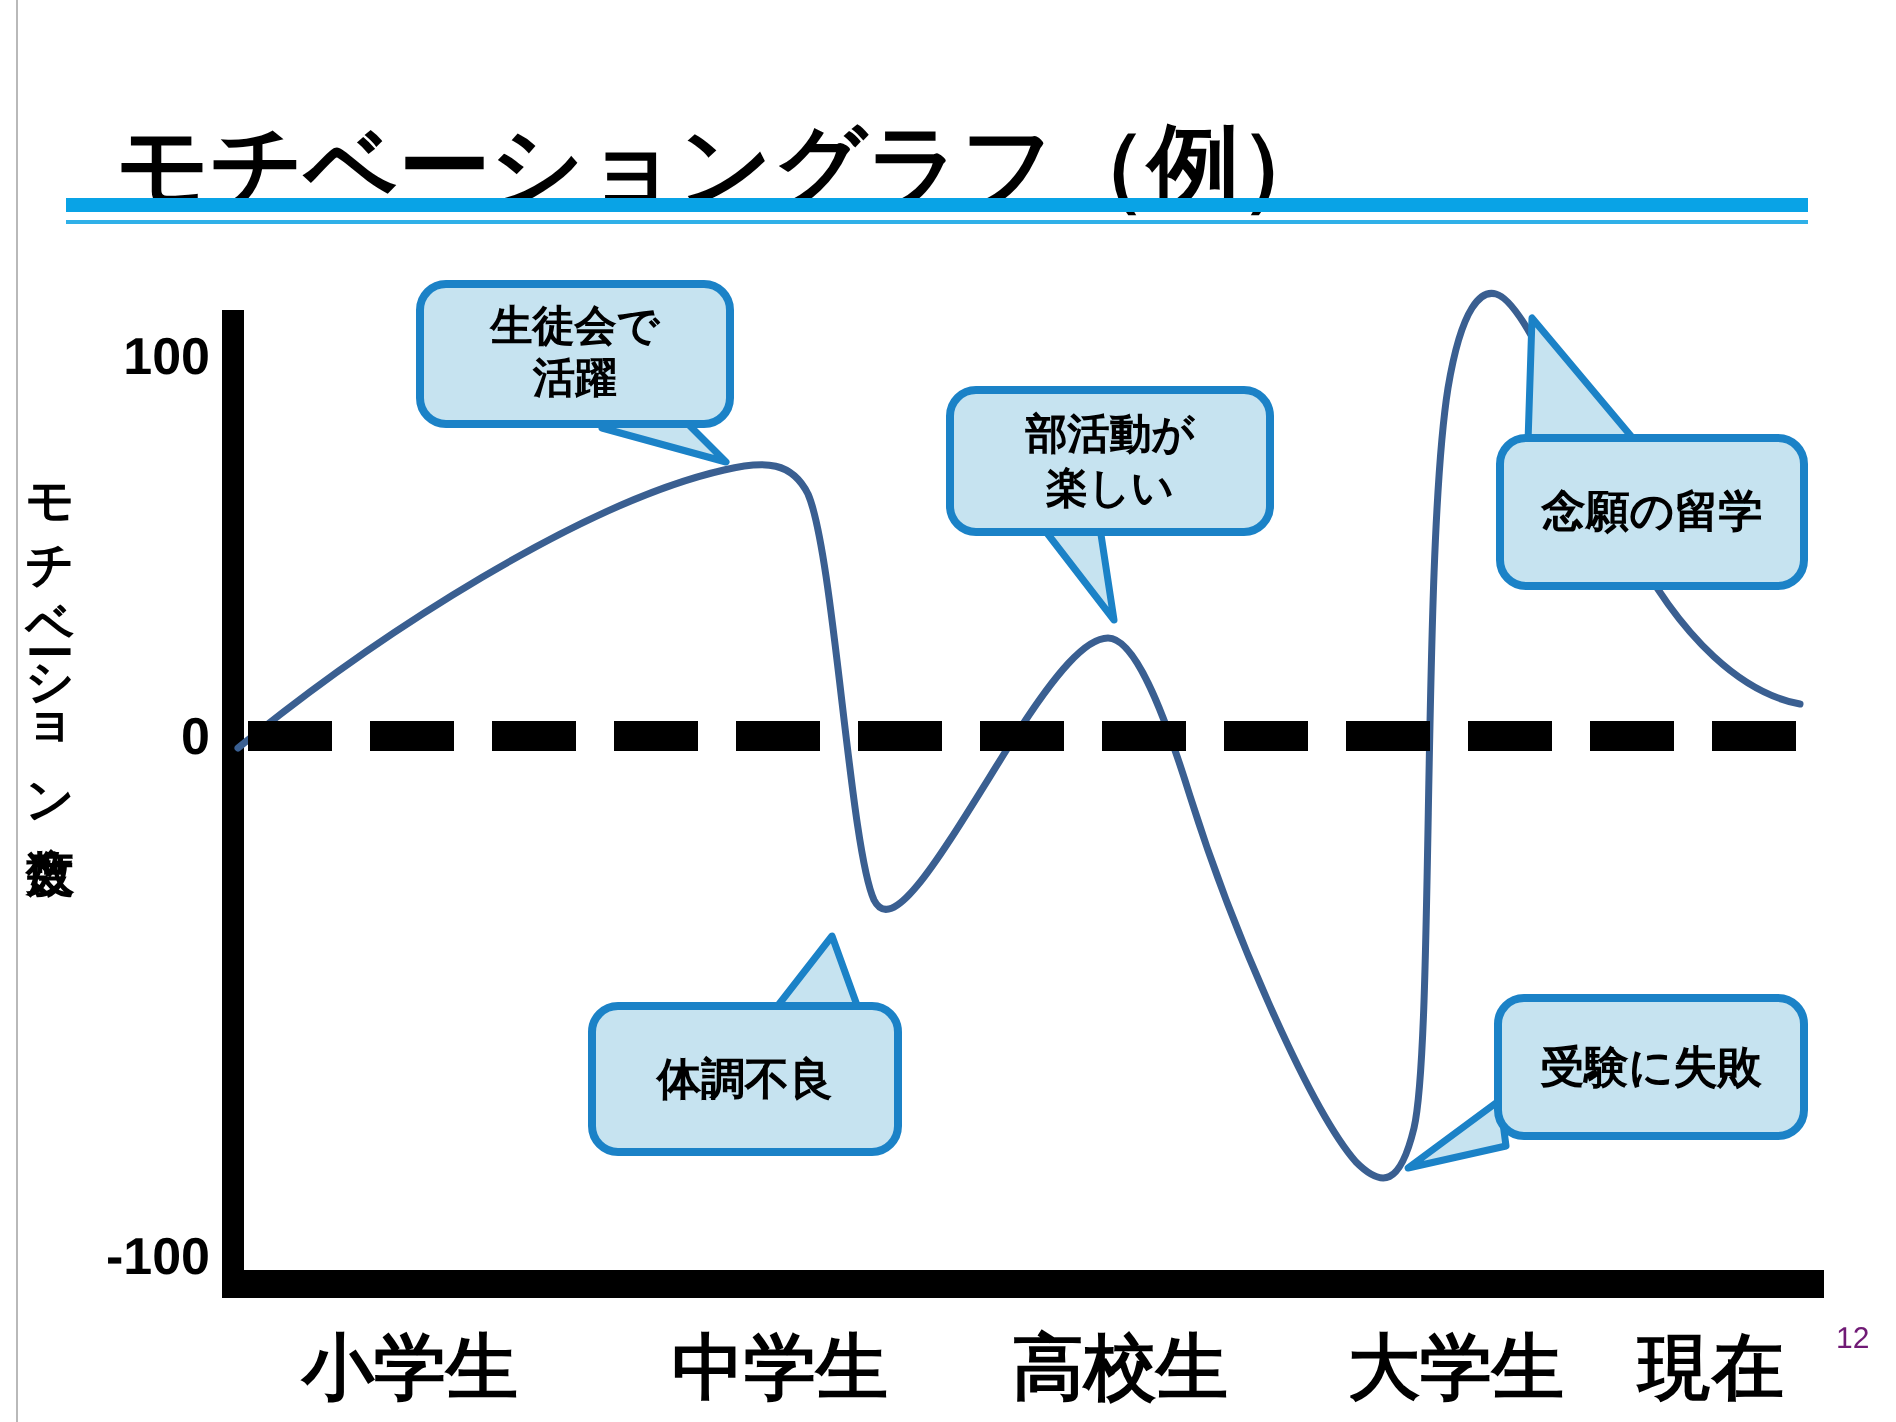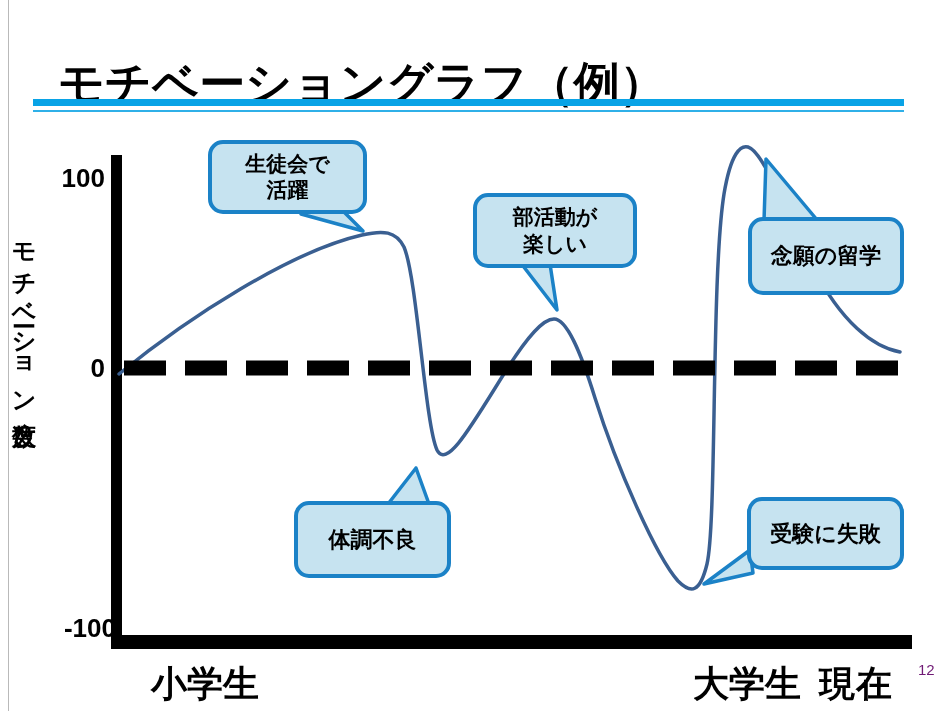--- a/index.html
+++ b/index.html
@@ -14,29 +14,29 @@
   }
   .rule-thick{position:absolute;left:33px;top:99px;width:871px;height:7px;background:#09a3e6;z-index:2;}
   .rule-thin{position:absolute;left:33px;top:110px;width:871px;height:2px;background:#2fb0e8;z-index:2;}
   .y-title{
     position:absolute;left:8px;top:226px;writing-mode:vertical-rl;
     font-size:24px;font-weight:bold;letter-spacing:2px;z-index:2;height:250px;
   }
   .ytick{position:absolute;width:76px;text-align:right;font-size:26px;font-weight:bold;z-index:2;}
   .ytick-top{left:29px;top:163px;text-align:right;}
   .ytick-zero{left:29px;top:353px;}
-  .ytick-bottom{left:40px;top:613px;}
+  .ytick-bottom{left:29px;top:613px;}
   .xlab{
     position:absolute;top:660px;transform:translateX(-50%);
     font-size:36px;font-weight:bold;white-space:nowrap;z-index:2;
   }
   .xlab-0{left:205px;}
   .xlab-1{left:390px;}
   .xlab-2{left:560px;}
-  .xlab-3{left:747px;}
+  .xlab-3{left:728px;}
   .xlab-4{left:856px;letter-spacing:1px;}
   .pagenum{position:absolute;left:918px;top:661px;font-size:15px;color:#701a75;z-index:1;}
   svg.chart{position:absolute;left:0;top:0;z-index:1;}
   .bubble{
     position:absolute;box-sizing:border-box;background:#c6e3f0;border:4px solid #1b82c7;
     border-radius:15px;display:flex;flex-direction:column;align-items:center;justify-content:center;
     font-size:21px;font-weight:bold;line-height:1.25;z-index:3;text-align:center;white-space:nowrap;
   }
   .bubble-1{left:178px;top:140px;width:159px;height:74px;margin-left:30px;}
   .bubble-2{left:473px;top:193px;width:164px;height:75px;font-family:Liberation Serif, serif;}
@@ -100,18 +100,20 @@
     <span>念願の留学</span>
   </div>
   <div class="bubble bubble-5">
     <span>受験に失敗</span>
   </div>
   <div class="bubble bubble-4">
     <span>体調不良</span>
   </div>
 
   <div class="xlab xlab-0">小学生</div>
+  <div class="xlab xlab-1">中学生</div>
+  <div class="xlab xlab-2">高校生</div>
   <div class="xlab xlab-3">大学生</div>
   <div class="xlab xlab-4">現在</div>
 
   <div class="pagenum">12</div>
 
 </div>
 
 </body></html>

